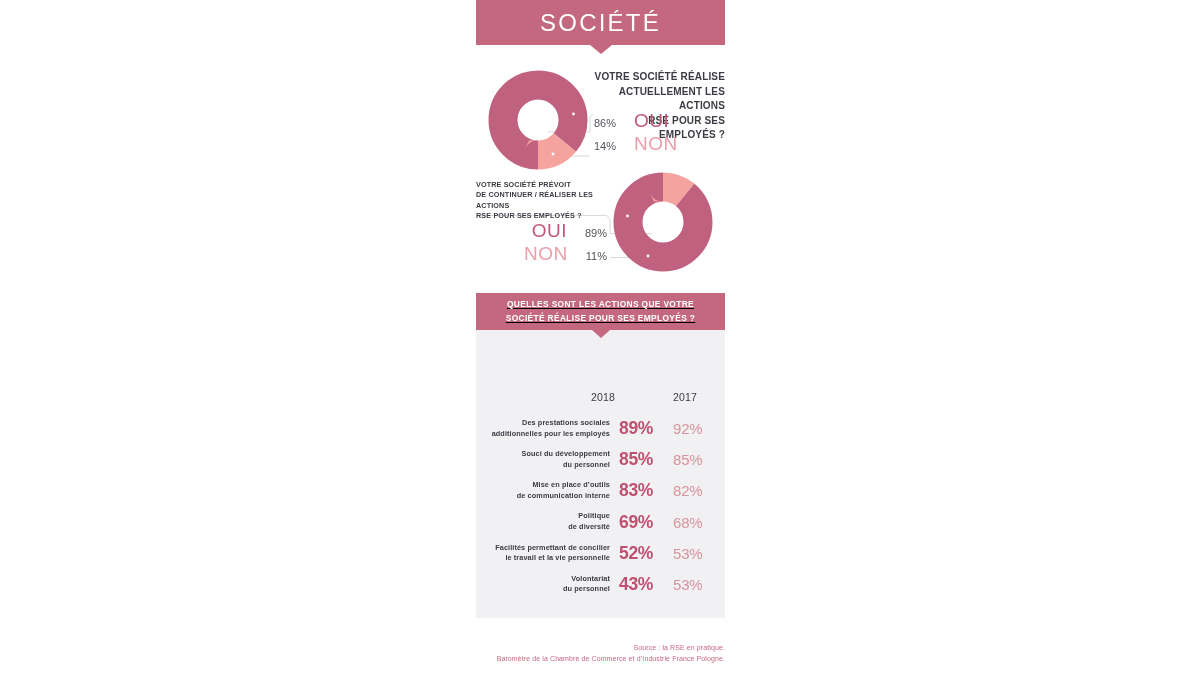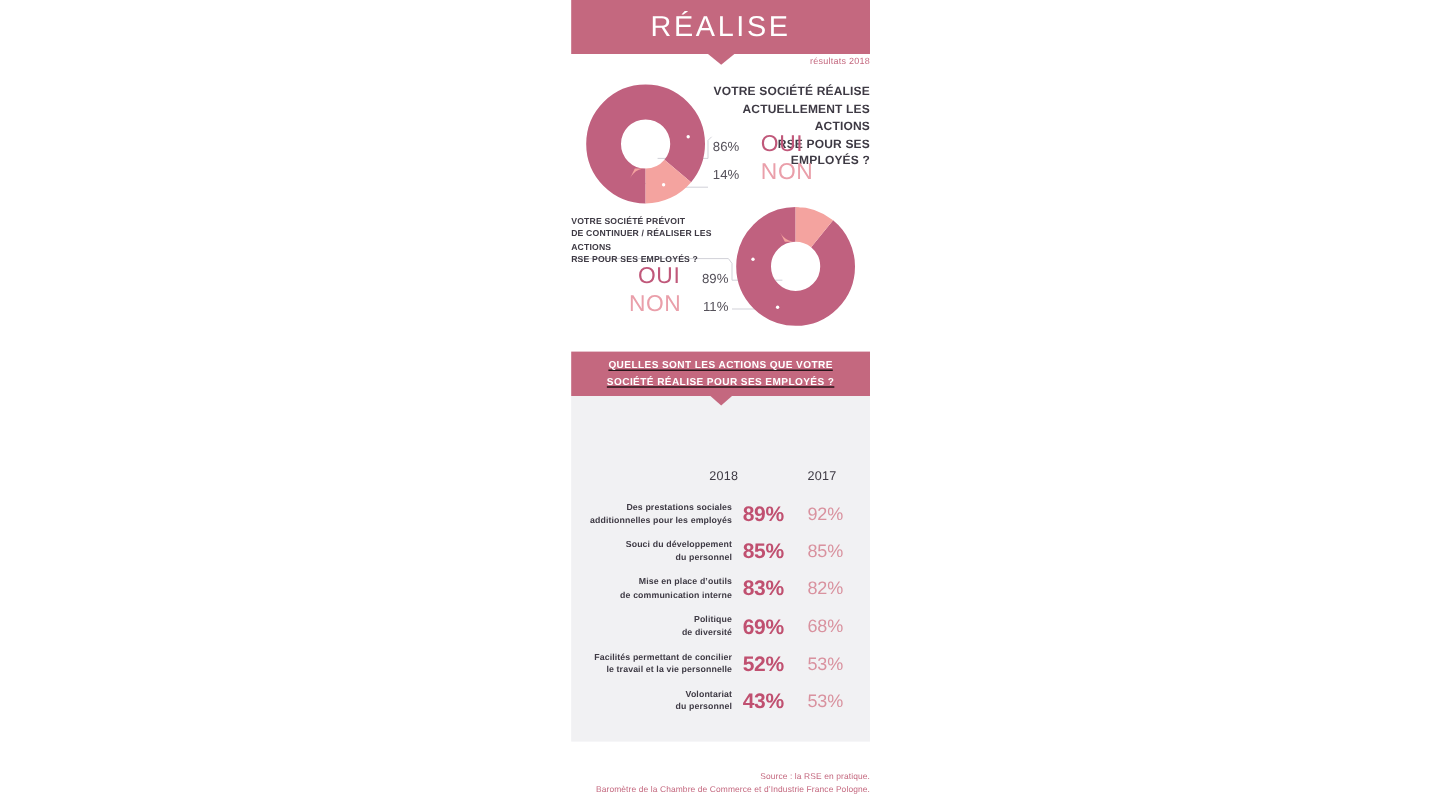--- a/index.html
+++ b/index.html
@@ -43,21 +43,21 @@
     transform: translateX(-50%);
     width: 0;
     height: 0;
     border-left: 11px solid transparent;
     border-right: 11px solid transparent;
     border-top: 9px solid #c4687f;
   }
   .results-label {
     position: absolute;
     right: 0px;
-    top: 46px;
+    top: 28px;
     font-size: 7.5px;
     color: #c4687f;
     letter-spacing: 0.2px;
   }
 
   
   .donut-block1 {
     position: absolute;
     left: 0px;
     top: 62px;
@@ -260,21 +260,21 @@
   }
   .source div { white-space: nowrap; }
   .source .line2 { margin-left: -50px; width: 299px; }
 </style>
 </head>
 <body>
 
 <div class="infographic">
 
   <div class="banner">
-    <div class="banner-title">RÉALISE</div>
+    <div class="banner-title">SOCIÉTÉ</div>
   </div>
   <div class="banner-notch"></div>
   <div class="results-label">résultats 2018</div>
 
   <div class="donut-block1">
 
     <svg class="leader" viewBox="0 0 249 115">
       <path d="M 117 52 L 114 55 L 114 70 L 72 70" fill="none" stroke="#cfcfd6" stroke-width="0.8"></path>
       <path d="M 114 94 L 68 94 L 60 90" fill="none" stroke="#cfcfd6" stroke-width="0.8"></path>
     </svg>

